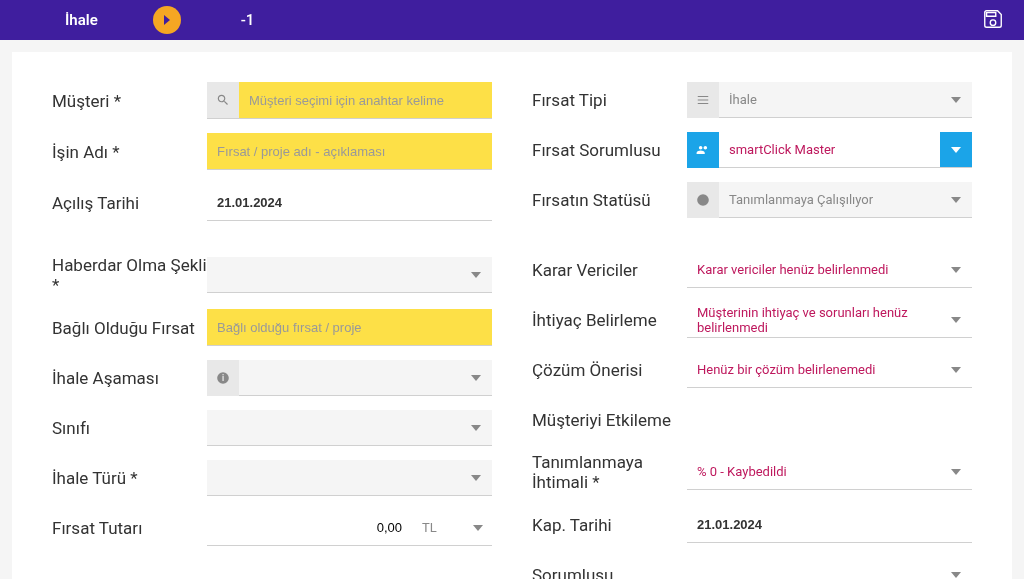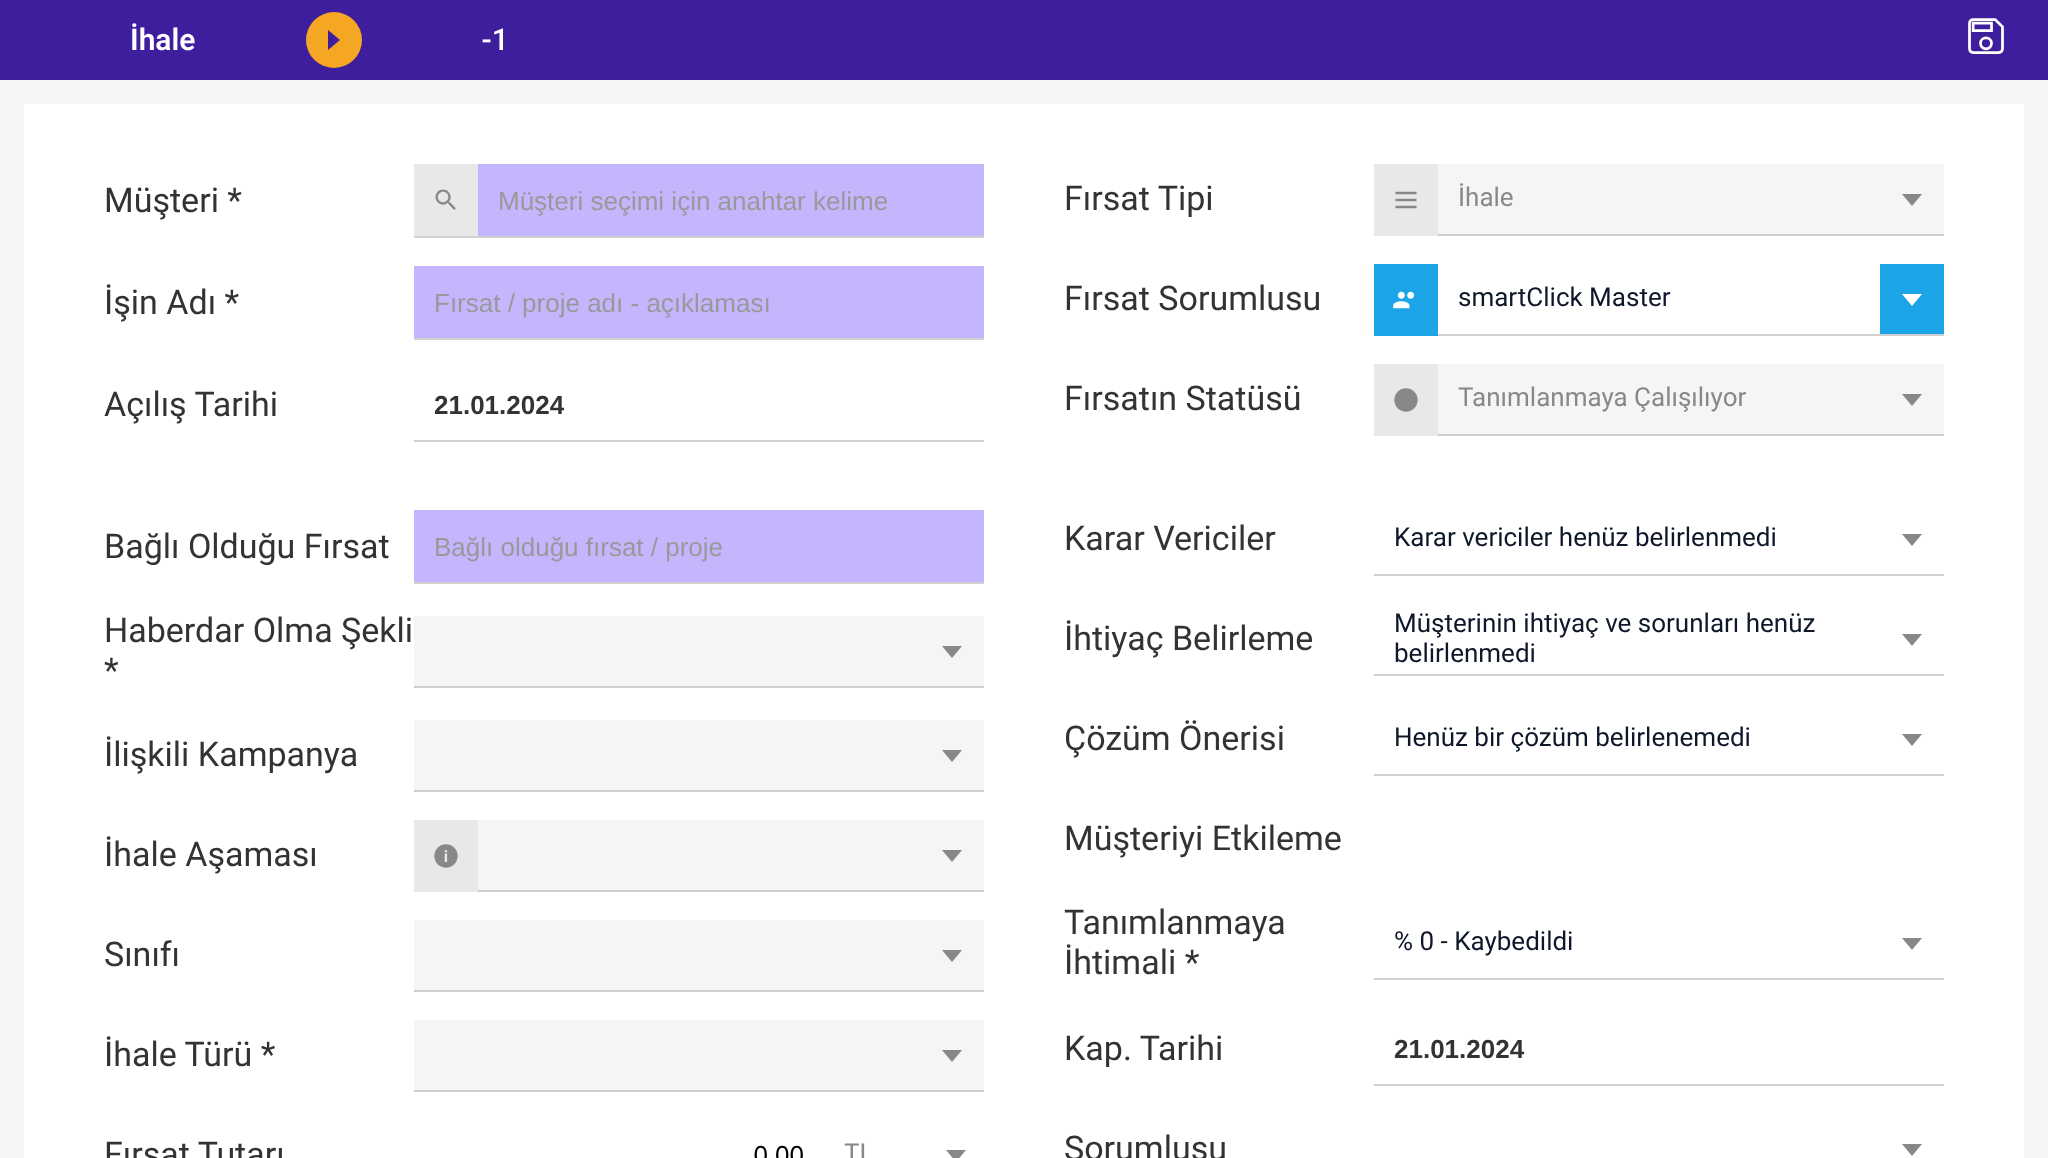--- a/index.html
+++ b/index.html
@@ -15,26 +15,26 @@
     .col { flex: 1; }
     .row { display: flex; align-items: center; margin-bottom: 14px; min-height: 36px; }
     .row.spacer { min-height: 20px; margin-bottom: 0; }
     .label { width: 155px; font-size: 17px; color: #333; flex-shrink: 0; }
     .field { flex: 1; display: flex; }
     .input-group { flex: 1; display: flex; border-bottom: 1px solid #d0d0d0; }
     .icon-box { width: 32px; height: 36px; background: #e8e8e8; display: flex; align-items: center; justify-content: center; flex-shrink: 0; }
     .icon-box svg { width: 14px; height: 14px; fill: #888; }
     .icon-box.blue { background: #1ba4e8; }
     .icon-box.blue svg { fill: #fff; }
-    .input { flex: 1; height: 36px; border: none; background: #c4b5fd; padding: 0 10px; font-size: 13px; color: #333; outline: none; }
+    .input { flex: 1; height: 36px; border: none; background: #fde047; padding: 0 10px; font-size: 13px; color: #333; outline: none; }
     .input.plain { background: transparent; font-weight: bold; }
     .input.has-value { color: #333; }
     .dropdown { flex: 1; display: flex; align-items: center; border-bottom: 1px solid #d0d0d0; height: 36px; position: relative; }
     .dropdown-text { flex: 1; padding: 0 10px; font-size: 13px; color: #888; }
-    .dropdown-text.has-value { color: #0f172a; }
+    .dropdown-text.has-value { color: #be185d; }
     .dropdown-caret { width: 32px; display: flex; align-items: center; justify-content: center; }
     .dropdown-caret svg { width: 10px; height: 10px; fill: #888; }
     .dropdown-caret.blue { background: #1ba4e8; height: 100%; }
     .dropdown-caret.blue svg { fill: #fff; }
     .dropdown.bg { background: #f5f5f5; }
     .amount-row { display: flex; gap: 0; }
     .amount-input { flex: 1; height: 36px; border: none; border-bottom: 1px solid #d0d0d0; background: transparent; padding: 0 10px; text-align: right; font-size: 13px; outline: none; }
     .currency-dd { width: 80px; display: flex; align-items: center; border-bottom: 1px solid #d0d0d0; height: 36px; }
     .currency-dd .cur-text { flex: 1; padding: 0 10px; font-size: 13px; color: #888; }
     .currency-dd .dropdown-caret { width: 28px; }
@@ -89,55 +89,42 @@
       <div class="field">
           <div class="input-group">
         <input class="input plain has-value" value="21.01.2024" style="">
       </div>
         </div>
     </div>
 
     <div class="row spacer"></div>
 
     <div class="row">
-      <div class="label">Bağlı Olduğu Fırsat</div>
-      <div class="field">
-          <div class="input-group">
-        <input class="input" placeholder="Bağlı olduğu fırsat / proje" style="">
-      </div>
-        </div>
-    </div>
-
-    <div class="row">
       <div class="label">Haberdar Olma Şekli *</div>
       <div class="field">
           <div class="dropdown bg">
         <span class="dropdown-text"></span>
         <span class="dropdown-caret">
               <svg viewBox="0 0 10 10">
                 <path d="M0 2 L5 8 L10 2 Z"></path>
               </svg>
             </span>
       </div>
         </div>
     </div>
 
     <div class="row">
-      <div class="label">İlişkili Kampanya</div>
-      <div class="field">
-          <div class="dropdown bg">
-        <span class="dropdown-text"></span>
-        <span class="dropdown-caret">
-              <svg viewBox="0 0 10 10">
-                <path d="M0 2 L5 8 L10 2 Z"></path>
-              </svg>
-            </span>
-      </div>
-        </div>
-    </div>
+      <div class="label">Bağlı Olduğu Fırsat</div>
+      <div class="field">
+          <div class="input-group">
+        <input class="input" placeholder="Bağlı olduğu fırsat / proje" style="">
+      </div>
+        </div>
+    </div>
+
 
     <div class="row">
       <div class="label">İhale Aşaması</div>
       <div class="field">
         <div class="icon-box">
             <svg viewBox="0 0 24 24">
               <circle cx="12" cy="12" r="10"></circle>
               <text x="12" y="17" text-anchor="middle" fill="#e8e8e8" font-size="14" font-weight="bold">i</text>
             </svg>
           </div>

